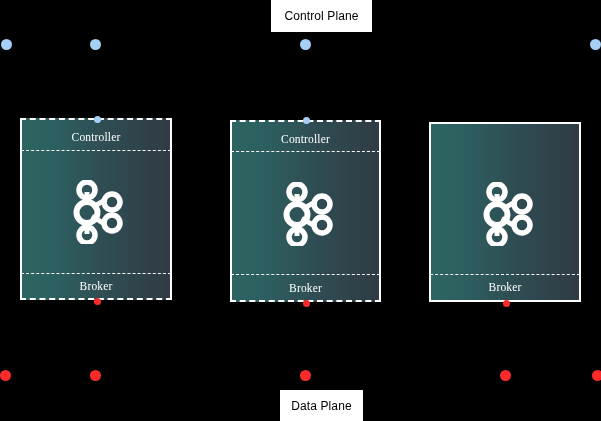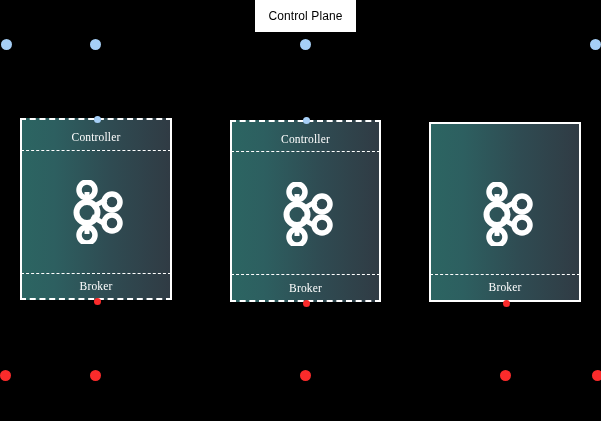--- a/index.html
+++ b/index.html
@@ -24,20 +24,21 @@
     position: absolute;
     background: #ffffff;
     color: #000000;
     font-size: 12px;
     font-family: "Liberation Sans", sans-serif;
     display: flex;
     align-items: center;
     justify-content: center;
     letter-spacing: 0.1px;
     white-space: nowrap;
+    margin-left: 16px;
   }
   #control-plane-label {
     left: 255px;
     top: 0px;
     width: 101px;
     height: 32px;
   }
   #data-plane-label {
     left: 264px;
     top: 390px;
@@ -206,14 +207,15 @@
 
     <div class="node-dot red" style="left:72px; top:176px;"></div>
   </div>
 
   <div class="rail-dot red" style="left:0px;   top:370px;"></div>
   <div class="rail-dot red" style="left:90px;  top:370px;"></div>
   <div class="rail-dot red" style="left:300px; top:370px;"></div>
   <div class="rail-dot red" style="left:500px; top:370px;"></div>
   <div class="rail-dot red" style="left:592px; top:370px;"></div>
 
+  <div id="data-plane-label" class="plane-label">Data Plane</div>
 
 </div>
 
 </body></html>

